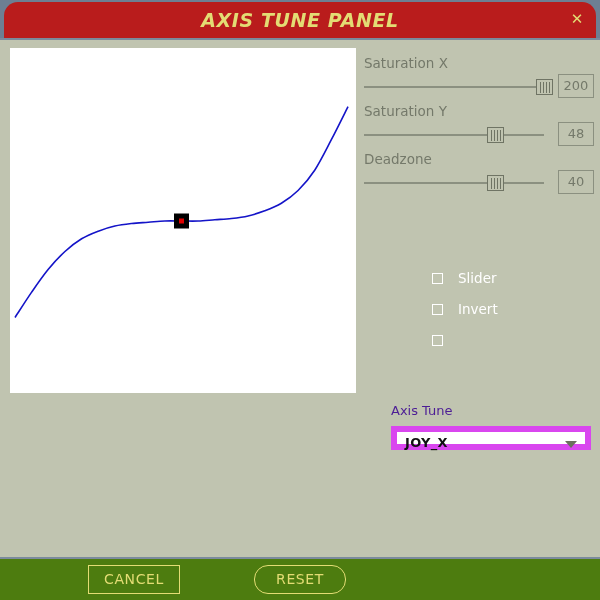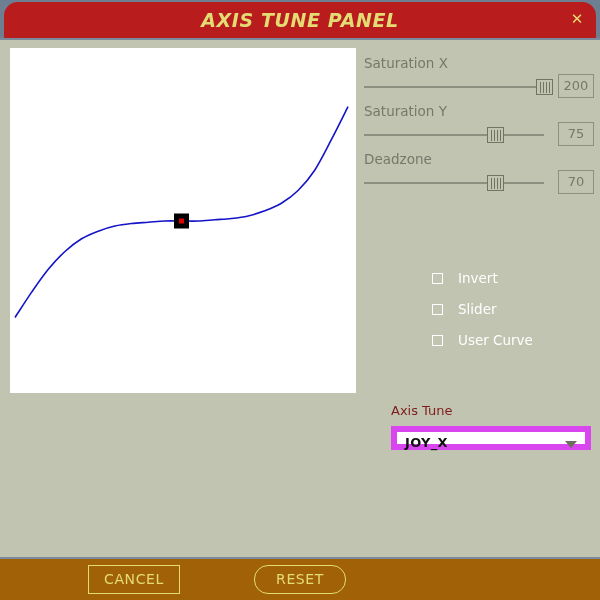--- a/index.html
+++ b/index.html
@@ -159,21 +159,21 @@
   }
 
   
   #axis-tune-group {
     position: absolute;
     left: 391px; top: 403px;
     width: 200px;
   }
   #axis-tune-label {
     font-size: 13px;
-    color: #7f1d1d;
+    color: #4c1d95;
     display: block;
     margin-bottom: 8px;
   }
   #axis-tune-select {
     position: relative;
     width: 200px; height: 24px;
     background: #ffffff;
     border: 6px solid #d946ef;
     cursor: pointer;
   }
@@ -199,21 +199,21 @@
   #bottom-sep {
     position: absolute;
     left: 0; top: 557px;
     width: 600px; height: 2px;
     background: #7b8a9c;
   }
   #bottombar {
     position: absolute;
     left: 0; top: 559px;
     width: 600px; height: 41px;
-    background: #a16207;
+    background: #4d7c0f;
   }
   .dlg-btn {
     position: absolute;
     top: 6px;
     height: 29px;
     line-height: 27px;
     text-align: center;
     background: transparent;
     border: 1px solid #e3dc74;
     color: #e3dc74;
@@ -262,48 +262,47 @@
     </div>
 
     <div class="slider-row">
       <span class="slider-label">Saturation Y</span>
       <div class="track-zone">
         <div class="track-line"></div>
         <div class="knob" id="knob-saturation-y" style="left: 131.4px;">
             <i></i>
           </div>
       </div>
-      <div class="val-box">75</div>
+      <div class="val-box">48</div>
     </div>
 
     <div class="slider-row">
       <span class="slider-label">Deadzone</span>
       <div class="track-zone">
         <div class="track-line"></div>
         <div class="knob" id="knob-curvature" style="left: 131.4px;">
             <i></i>
           </div>
       </div>
-      <div class="val-box">70</div>
+      <div class="val-box">40</div>
     </div>
 
   </div>
 
   <div id="checks">
     <div class="check-row">
       <span class="check-box"></span>
-      <span class="check-label">Invert</span>
+      <span class="check-label">Slider</span>
     </div>
     <div class="check-row">
       <span class="check-box"></span>
-      <span class="check-label">Slider</span>
+      <span class="check-label">Invert</span>
     </div>
     <div class="check-row">
       <span class="check-box"></span>
-      <span class="check-label">User Curve</span>
     </div>
   </div>
 
   <div id="axis-tune-group">
     <span id="axis-tune-label">Axis Tune</span>
     <div id="axis-tune-select">
       <span id="axis-tune-value">JOY_X</span>
       <span id="axis-tune-arrow"></span>
     </div>
   </div>

